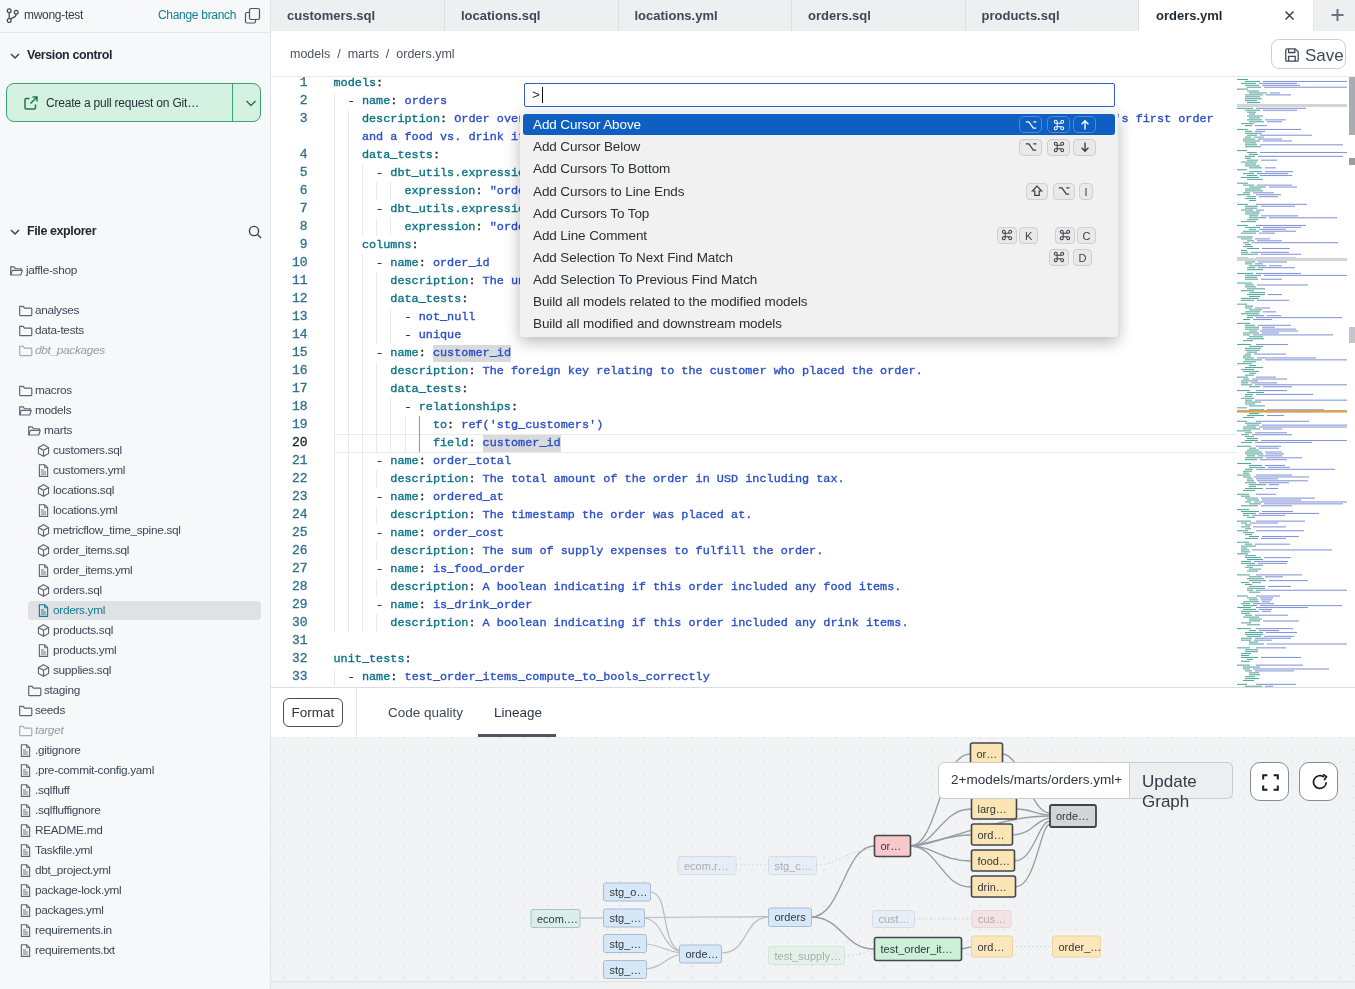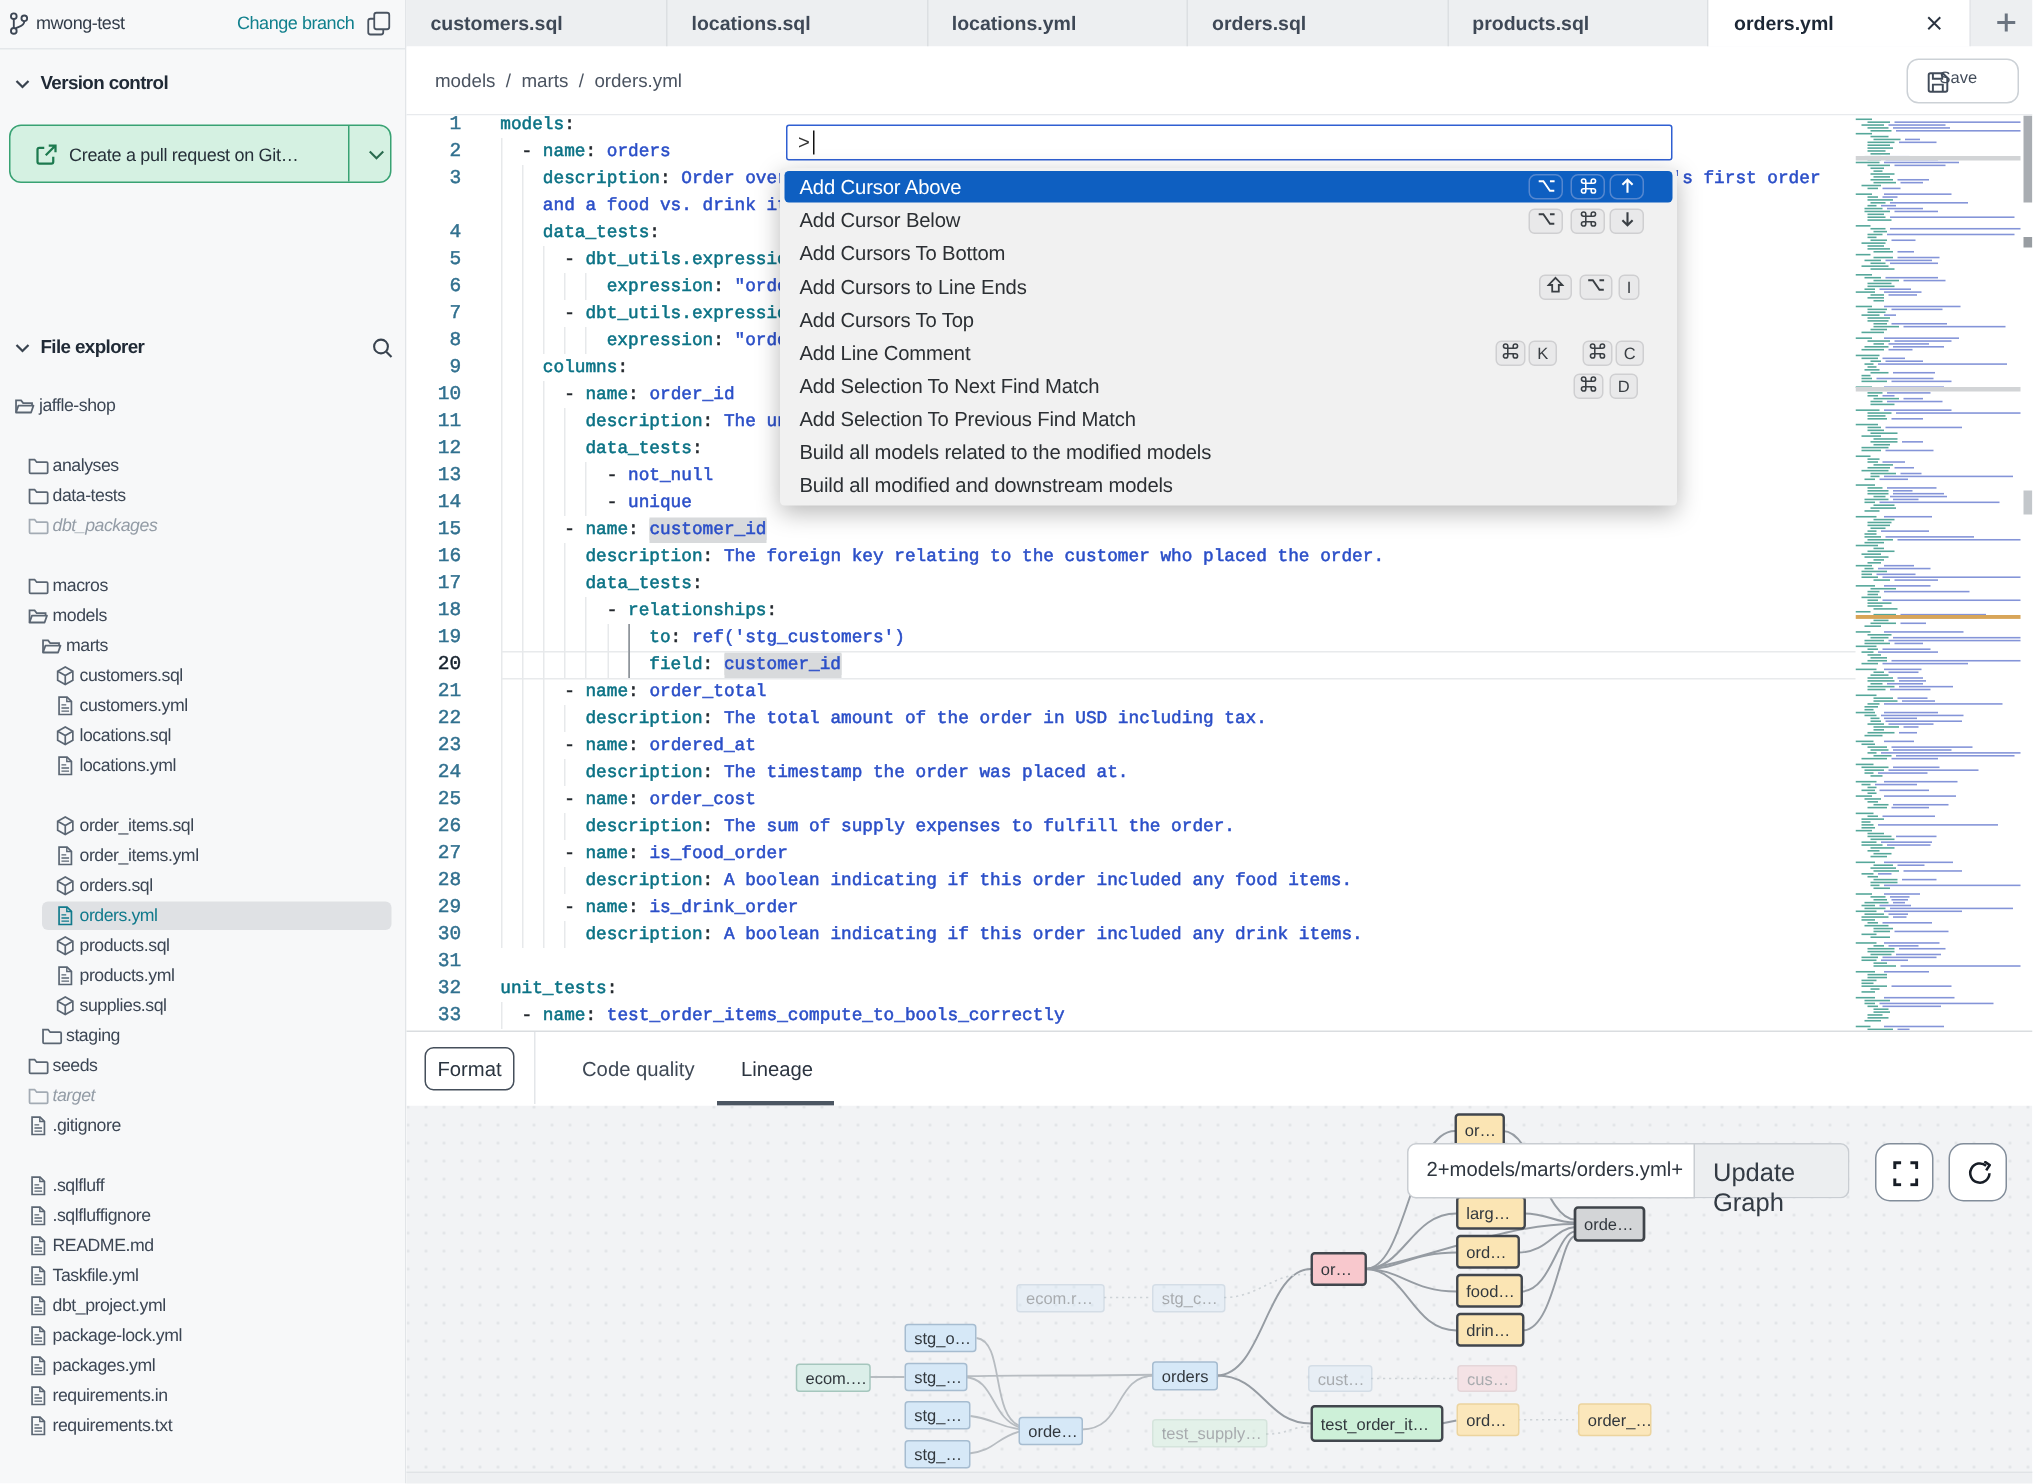--- a/index.html
+++ b/index.html
@@ -29,21 +29,21 @@
 .tab{position:absolute;top:0;height:31px;padding:8px 0 0 17px;font-size:13px;font-weight:bold;color:#3e4856}
 .tsep{position:absolute;top:0;width:1px;height:31px;background:#dcdfe2}
 #activetab{position:absolute;left:1139px;top:0;width:174px;height:31px;background:#fff}
 #activetab .t{position:absolute;left:17px;top:8px;font-size:13px;font-weight:bold;color:#1c2735}
 #atsep{position:absolute;left:1313px;top:0;width:1px;height:31px;background:#e4e6e9}
 
 
 #crumb{position:absolute;left:271px;top:31px;width:1084px;height:46px;background:#fff;border-bottom:1px solid #e8eaed}
 #crumb .bc{position:absolute;left:19px;top:15.5px;font-size:12.5px;color:#4a5360}
 #savebtn{position:absolute;left:1000px;top:8px;width:75px;height:30px;border:1px solid #ccd1d6;border-radius:8px;background:#fff}
-#savebtn span{position:absolute;left:21px;top:6px;font-size:11px;color:#414b59}
+#savebtn span{position:absolute;left:33px;top:6px;font-size:17px;color:#414b59}
 
 
 #editor{position:absolute;left:271px;top:77px;width:1084px;height:610px;background:#fff;overflow:hidden}
 #gutter{position:absolute;left:0;top:-3.5px;width:36.5px;text-align:right;font-family:"Liberation Mono",monospace;font-size:13px;line-height:18px;color:#31708f;white-space:pre;-webkit-text-stroke:0.3px}
 #gutter .cur{color:#16222e;font-weight:normal}
 #code{position:absolute;left:62.5px;top:-3.5px;font-family:"Liberation Mono",monospace;font-size:11.84px;line-height:18px;white-space:pre;color:#24292e;-webkit-text-stroke:0.35px}
 .ck{color:#0b7285}
 .cv{color:#2b4fc8}
 .cp{color:#24292e}
 .chl{background:#d8dadc}
@@ -220,20 +220,28 @@
 <div class="trow" style="top:500px">
         <span class="tic" style="left:36px">
           <svg class="ti" viewBox="0 0 16 16">
             <path d="M3.6 1.8h5.7l3.1 3.1v9.3H3.6z" fill="none" stroke="currentColor" stroke-width="1.2"></path>
             <path d="M9.1 2v3h3.1" fill="none" stroke="currentColor" stroke-width="1"></path>
             <path d="M5.3 7.4h3.4M5.3 9.6h5.4M5.3 11.8h5.4" stroke="currentColor" stroke-width="0.95"></path>
           </svg>
         </span>
         <span class="tl" style="left:53px">locations.yml</span>
       </div>
+<div class="trow" style="top:520px">
+        <span class="tic" style="left:36px">
+          <svg class="ti" viewBox="0 0 16 16">
+            <path d="M8 1.8l5.4 3v6.4L8 14.2l-5.4-3V4.8zM2.6 4.8 8 7.8l5.4-3M8 7.8v6.4" fill="none" stroke="currentColor" stroke-width="1.2"></path>
+          </svg>
+        </span>
+        <span class="tl" style="left:53px">metricflow_time_spine.sql</span>
+      </div>
 <div class="trow" style="top:540px">
         <span class="tic" style="left:36px">
           <svg class="ti" viewBox="0 0 16 16">
             <path d="M8 1.8l5.4 3v6.4L8 14.2l-5.4-3V4.8zM2.6 4.8 8 7.8l5.4-3M8 7.8v6.4" fill="none" stroke="currentColor" stroke-width="1.2"></path>
           </svg>
         </span>
         <span class="tl" style="left:53px">order_items.sql</span>
       </div>
 <div class="trow" style="top:560px">
         <span class="tic" style="left:36px">
@@ -315,20 +323,30 @@
       </div>
 <div class="trow" style="top:740px">
         <span class="tic" style="left:18px">
           <svg class="ti" viewBox="0 0 16 16">
             <path d="M3.6 1.8h5.7l3.1 3.1v9.3H3.6z" fill="none" stroke="currentColor" stroke-width="1.2"></path>
             <path d="M9.1 2v3h3.1" fill="none" stroke="currentColor" stroke-width="1"></path>
             <path d="M5.3 7.4h3.4M5.3 9.6h5.4M5.3 11.8h5.4" stroke="currentColor" stroke-width="0.95"></path>
           </svg>
         </span>
         <span class="tl" style="left:35px">.gitignore</span>
+      </div>
+<div class="trow" style="top:760px">
+        <span class="tic" style="left:18px">
+          <svg class="ti" viewBox="0 0 16 16">
+            <path d="M3.6 1.8h5.7l3.1 3.1v9.3H3.6z" fill="none" stroke="currentColor" stroke-width="1.2"></path>
+            <path d="M9.1 2v3h3.1" fill="none" stroke="currentColor" stroke-width="1"></path>
+            <path d="M5.3 7.4h3.4M5.3 9.6h5.4M5.3 11.8h5.4" stroke="currentColor" stroke-width="0.95"></path>
+          </svg>
+        </span>
+        <span class="tl" style="left:35px">.pre-commit-config.yaml</span>
       </div>
 <div class="trow" style="top:780px">
         <span class="tic" style="left:18px">
           <svg class="ti" viewBox="0 0 16 16">
             <path d="M3.6 1.8h5.7l3.1 3.1v9.3H3.6z" fill="none" stroke="currentColor" stroke-width="1.2"></path>
             <path d="M9.1 2v3h3.1" fill="none" stroke="currentColor" stroke-width="1"></path>
             <path d="M5.3 7.4h3.4M5.3 9.6h5.4M5.3 11.8h5.4" stroke="currentColor" stroke-width="0.95"></path>
           </svg>
         </span>
         <span class="tl" style="left:35px">.sqlfluff</span>

